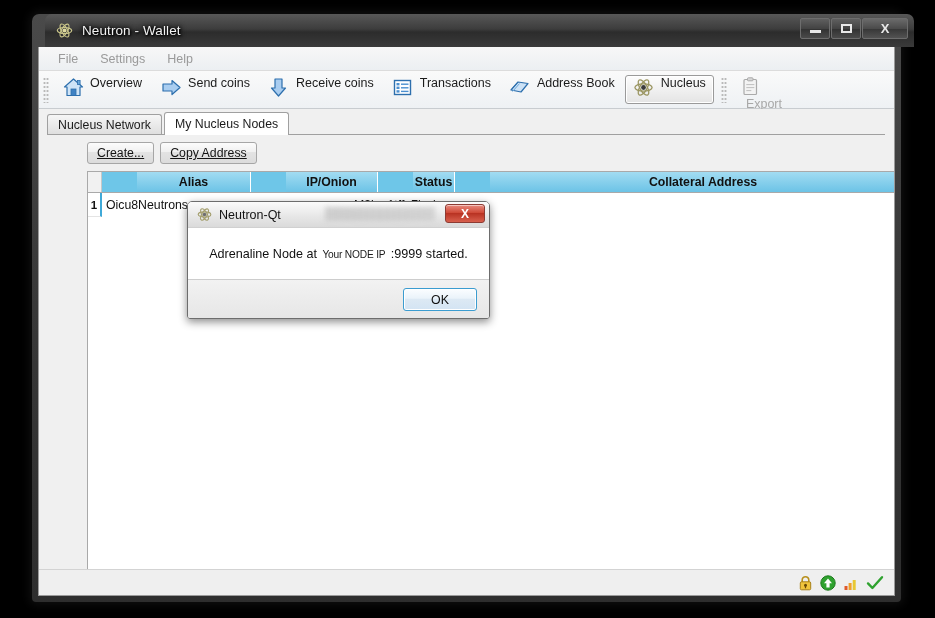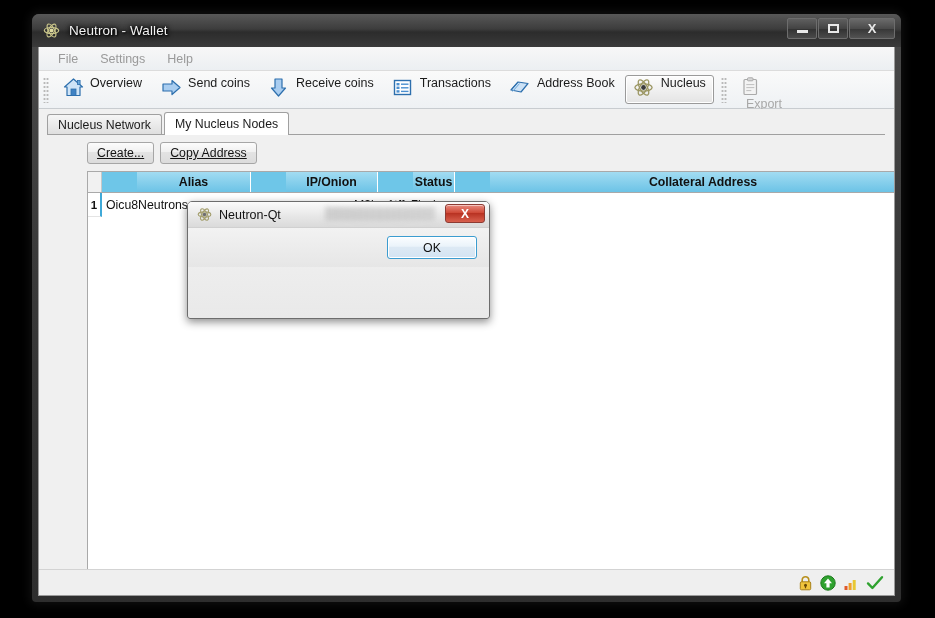--- a/index.html
+++ b/index.html
@@ -22,21 +22,21 @@
     background: linear-gradient(180deg, #4a4a4a 0%, #3a3a3a 40%, #2e2e2e 100%);
     border-radius: 7px 7px 4px 4px;
     box-shadow: 0 0 10px 3px rgba(255,255,255,0.06);
     box-sizing: border-box;
     padding: 0;
   }
 
   
   #title-bar {
     position: absolute;
-    left: 0; top: 0;
+    left: 13px; top: 0;
     width: 869px;
     height: 33px;
     border-radius: 7px 7px 0 0;
     background: linear-gradient(180deg, #585858 0%, #3d3d3d 45%, #2c2c2c 55%, #3a3a3a 100%);
     display: flex;
     align-items: center;
     overflow: hidden;
   }
   #title-bar-icon {
     margin-left: 11px;
@@ -353,21 +353,21 @@
   #dlg-footer {
     height: 39px;
     background: linear-gradient(180deg,#f2f2f2 0%, #e6e6e6 100%);
     display: flex;
     align-items: center;
     justify-content: flex-end;
     padding-right: 12px;
     box-sizing: border-box;
   }
   #dlg-ok {
-    width: 90px; height: 23px;
+    width: 74px; height: 23px;
     font-size: 12.4px;
     color: #101010;
     background: linear-gradient(180deg,#fbfdff 0%,#eaf3fa 45%,#dde9f4 46%,#d3e4f3 100%);
     border: 1px solid #3b9cd0;
     border-radius: 3px;
     box-shadow: inset 0 0 0 1px #ffffff;
     box-sizing: border-box;
     cursor: default;
   }
 </style>
@@ -570,19 +570,26 @@
           <ellipse cx="7.5" cy="7.5" rx="6.3" ry="2.6" fill="none" stroke="#a39e6d" stroke-width="1.1" transform="rotate(60 7.5 7.5)"></ellipse>
           <ellipse cx="7.5" cy="7.5" rx="6.3" ry="2.6" fill="none" stroke="#a39e6d" stroke-width="1.1" transform="rotate(120 7.5 7.5)"></ellipse>
           <circle cx="7.5" cy="7.5" r="1.8" fill="#6e6e6e"></circle>
         </svg>
       </span>
       <span id="dlg-title-text">Neutron-Qt</span>
       <span id="dlg-redaction"></span>
       <div id="dlg-close">X</div>
     </div>
 
+    <div id="dlg-content">
+      <div id="dlg-message">
+        <span>Adrenaline Node at</span>
+        <span id="dlg-redacted-ip">Your NODE IP</span>
+        <span>:9999 started.</span>
+      </div>
+    </div>
 
     <div id="dlg-footer">
       <button id="dlg-ok">OK</button>
     </div>
   </div>
 
 </div>
 
 </body></html>

